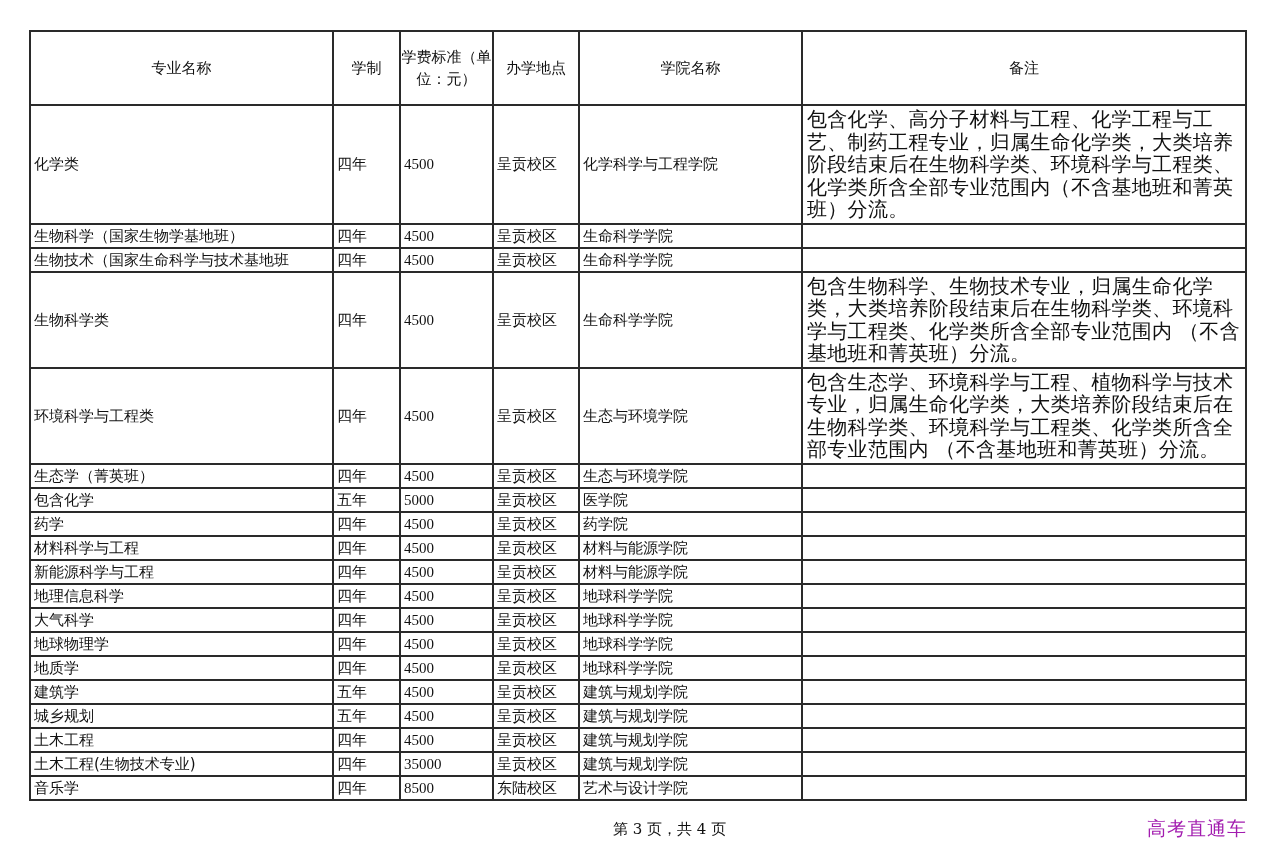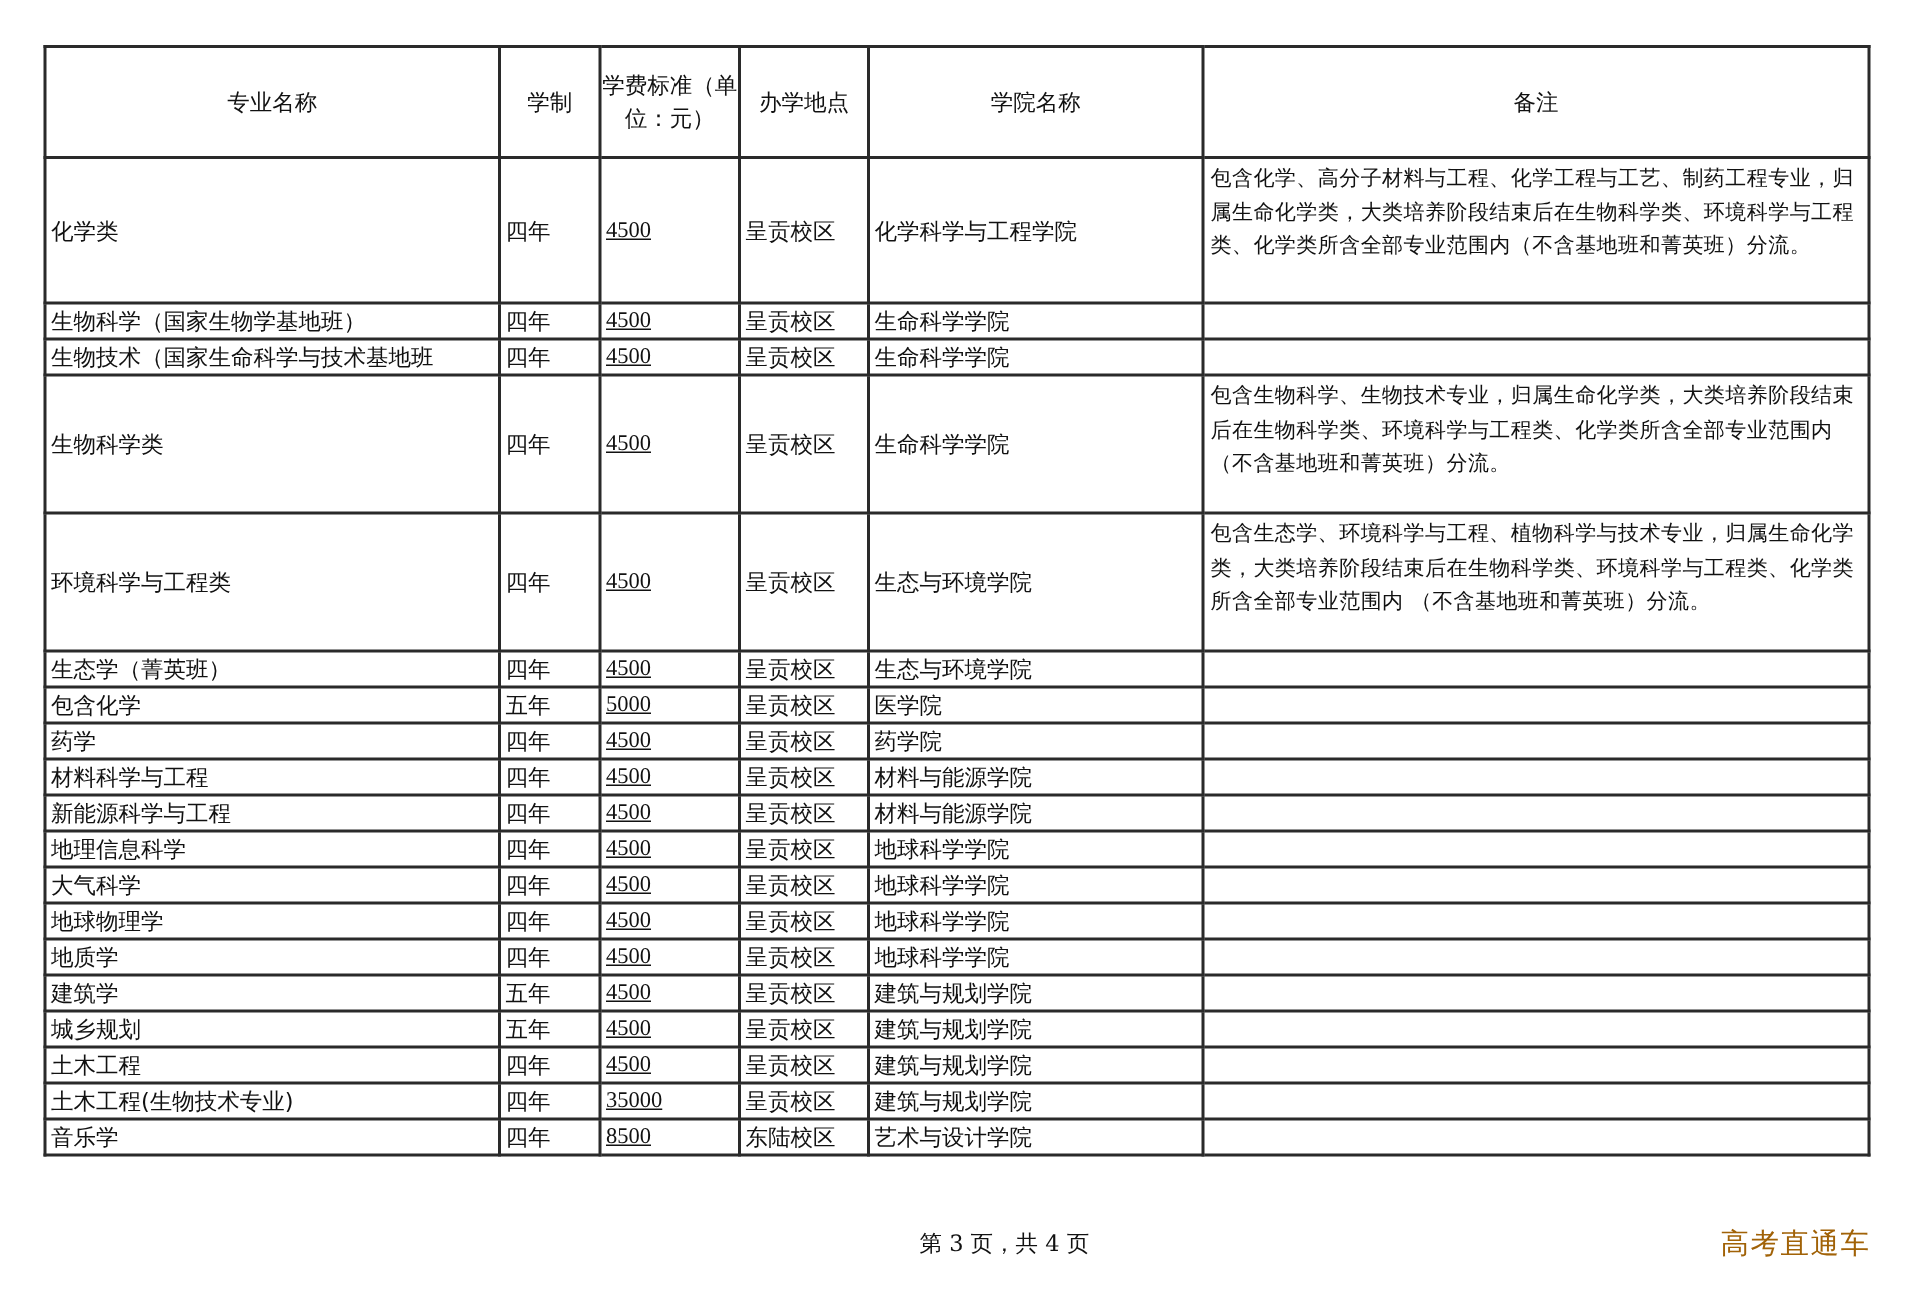--- a/index.html
+++ b/index.html
@@ -4,26 +4,26 @@
 <style>
   html, body { margin: 0; padding: 0; background: #ffffff; }
   body { width: 1275px; height: 868px; position: relative; overflow: hidden;
          font-family: "DejaVu Sans", "Liberation Sans", sans-serif; color: #111; }
   .sheet { position: absolute; left: 29px; top: 30px; }
   table { border-collapse: collapse; table-layout: fixed; }
   td, th { border: 2px solid #2a2a2a; padding: 0 3px; font-weight: normal;
            font-size: 15px; line-height: 22px; vertical-align: middle; white-space: nowrap; overflow: hidden; }
   th { text-align: center; }
   th.wrap { white-space: normal; line-height: 22px; padding: 0 0; }
-  td.num { font-family: "Liberation Serif", "DejaVu Serif", serif; font-size: 15px; text-decoration: underline; }
-  td.note { white-space: normal; font-size: 14px; line-height: 22.5px; vertical-align: top; padding: 2px 4px; letter-spacing: 0.3px; }
+  td.num { font-family: "Liberation Serif", "DejaVu Serif", serif; font-size: 15px; }
+  td.note { white-space: normal; font-size: 20px; line-height: 22.5px; vertical-align: top; padding: 2px 4px; letter-spacing: 0.3px; }
   tr.head { height: 74px; }
   tr.r { height: 22px; }
   .footer-page { position: absolute; left: 569px; top: 820px; font-family: "DejaVu Serif", "Liberation Serif", serif; font-size: 15px; color: #111; margin-left: 44px; }
-  .watermark { position: absolute; right: 28px; top: 816px; font-size: 19px; color: #a16207; letter-spacing: 1px; }
+  .watermark { position: absolute; right: 28px; top: 816px; font-size: 19px; color: #a21caf; letter-spacing: 1px; }
 </style>
 </head>
 <body>
 
 <div class="sheet">
   <table>
     <colgroup>
       <col style="width:303px">
         <col style="width:67px">
         <col style="width:93px">

